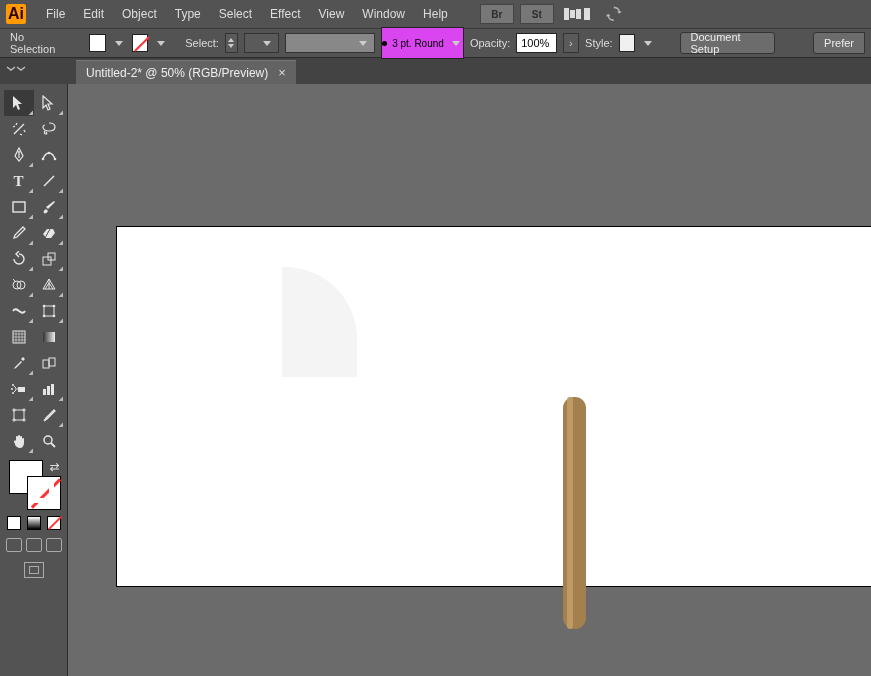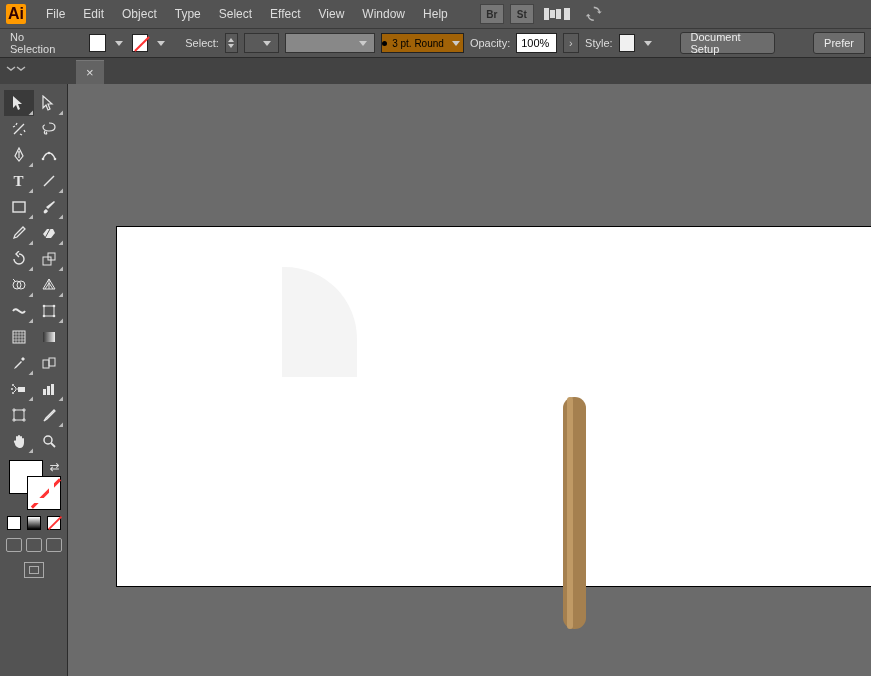--- a/index.html
+++ b/index.html
@@ -3,42 +3,42 @@
 <meta charset="utf-8">
 <style>
   * { box-sizing: border-box; margin: 0; padding: 0; font-family: "Segoe UI", Tahoma, sans-serif; user-select: none; }
   body { width: 871px; height: 676px; background: #535353; overflow: hidden; color: #ddd; font-size: 11px; }
 
   
   .menubar { height: 28px; background: #535353; display: flex; align-items: center; padding-left: 6px; gap: 2px; }
   .app-logo { width: 20px; height: 20px; background: #ff9a00; display:flex; align-items:center; justify-content:center; font-weight:bold; font-size:16px; color:#310000; margin-right:10px; border-radius:2px; }
   .menu-item { color:#ddd; padding:4px 8px; cursor:default; font-size:12px; }
   .menu-spacer { width:18px; }
-  .menu-icon-btn { width:24px; height:20px; background:#777; display:flex; align-items:center; justify-content:center; font-size:10px; font-weight:bold; color:#2c2c2c; margin:0 2px; border:1px solid #444; }
+  .menu-icon-btn { width:34px; height:20px; background:#777; display:flex; align-items:center; justify-content:center; font-size:10px; font-weight:bold; color:#2c2c2c; margin:0 2px; border:1px solid #444; }
   .arrange-icon { width:26px; height:16px; display:flex; gap:1px; align-items:center; margin:0 6px; }
   .arrange-icon span { background:#ddd; height:12px; width:6px; }
   .arrange-chevron { color:#ddd; font-size:9px; margin-left:2px; }
   .sync-icon { width:20px; height:20px; margin-left:6px; display:flex; align-items:center; justify-content:center; }
 
   
   .controlbar { height: 30px; background:#535353; border-top:1px solid #3a3a3a; border-bottom:1px solid #2b2b2b; display:flex; align-items:center; padding:0 6px; gap:6px; }
   .status-label { color:#ddd; font-size:11px; padding:0 4px; }
   .swatch-fill { width:18px; height:18px; background:#fff; border:1px solid #222; }
   .swatch-stroke { width:18px; height:18px; border:1px solid #222; background:#fff; position:relative; }
   .swatch-stroke::after { content:""; position:absolute; left:-1px; top:8px; width:20px; height:2px; background:#ff3333; transform:rotate(-45deg); }
   .chev-down { width:0; height:0; border-left:4px solid transparent; border-right:4px solid transparent; border-top:5px solid #ccc; margin:0 3px; }
   .ctrl-label { color:#ddd; font-size:11px; }
   .stepper { width:14px; height:20px; display:flex; flex-direction:column; justify-content:center; align-items:center; gap:2px; border:1px solid #333; background:#5a5a5a;}
   .stepper span { width:0; height:0; border-left:3px solid transparent; border-right:3px solid transparent; }
   .stepper .up { border-bottom:4px solid #ccc; }
   .stepper .down { border-top:4px solid #ccc; }
   .dd-box { height:20px; border:1px solid #333; background:#5a5a5a; display:flex; align-items:center; justify-content:flex-end; padding:0 4px; }
   .dd-box-wide { width:38px; }
   .dd-dash { width:100px; height:20px; background:linear-gradient(90deg,#888,#888); border:1px solid #333; display:flex;align-items:center;justify-content:flex-end; padding-right:4px; }
-  .brush-box { width:92px; height:20px; background:#a16207; border:1px solid #222; display:flex; align-items:center; color:#000; font-size:10px; padding:0 0; justify-content:space-between; }
+  .brush-box { width:92px; height:32px; background:#d946ef; border:1px solid #222; display:flex; align-items:center; color:#000; font-size:10px; padding:0 0; justify-content:space-between; }
   .brush-box .dot { width:5px; height:5px; background:#000; border-radius:50%; }
   .opacity-val { width:44px; height:20px; background:#fff; color:#000; font-size:11px; display:flex; align-items:center; padding:0 4px; border:1px solid #222;}
   .arrow-btn { width:18px; height:20px; background:#5a5a5a; border:1px solid #333; display:flex;align-items:center;justify-content:center; color:#ccc; font-size:11px; }
   .style-sw { width:18px; height:18px; background:#f0f0f0; border:1px solid #222; }
   .pill-btn { height:22px; padding:0 10px; background:#6c6c6c; border:1px solid #333; border-radius:3px; color:#eee; font-size:11px; display:flex; align-items:center; }
 
   
   .tabrow { height:26px; background:#434343; display:flex; align-items:flex-end; padding-left:76px; }
   .panel-collapse-grip { position:absolute; top:62px; left:2px; width:28px; height:14px; display:flex; align-items:center; justify-content:center; }
   .panel-collapse-grip svg { display:block; }
@@ -147,20 +147,21 @@
   <div class="pill-btn" style="border-radius:3px 0 0 3px;margin-left:32px;">Prefer</div>
 </div>
 
 <div class="panel-collapse-grip">
   <svg width="24" height="8">
       <path d="M3 2l4 3 4-3M13 2l4 3 4-3" stroke="#bbb" stroke-width="1.4" fill="none"></path>
     </svg>
 </div>
 <div class="tabrow">
   <div class="doc-tab">
+    <span>Untitled-2* @ 50% (RGB/Preview)</span>
     <span class="close">×</span>
   </div>
 </div>
 
 <div class="workspace">
 
   <div class="toolbox">
     <div class="pair">
       <div class="tool-btn selected">
           <div class="ti">

